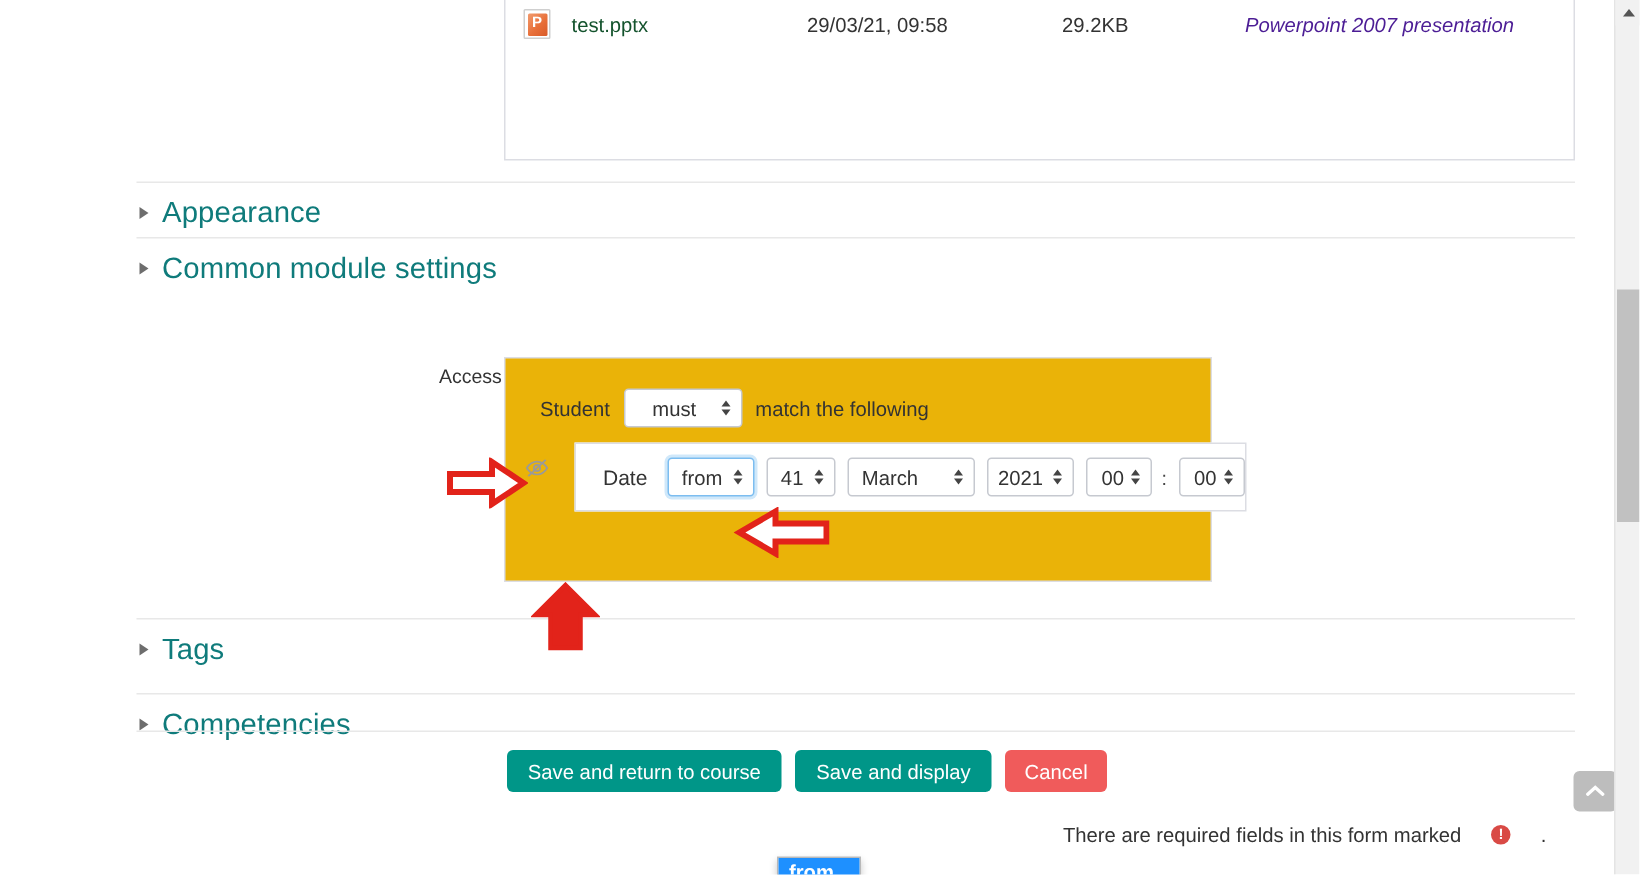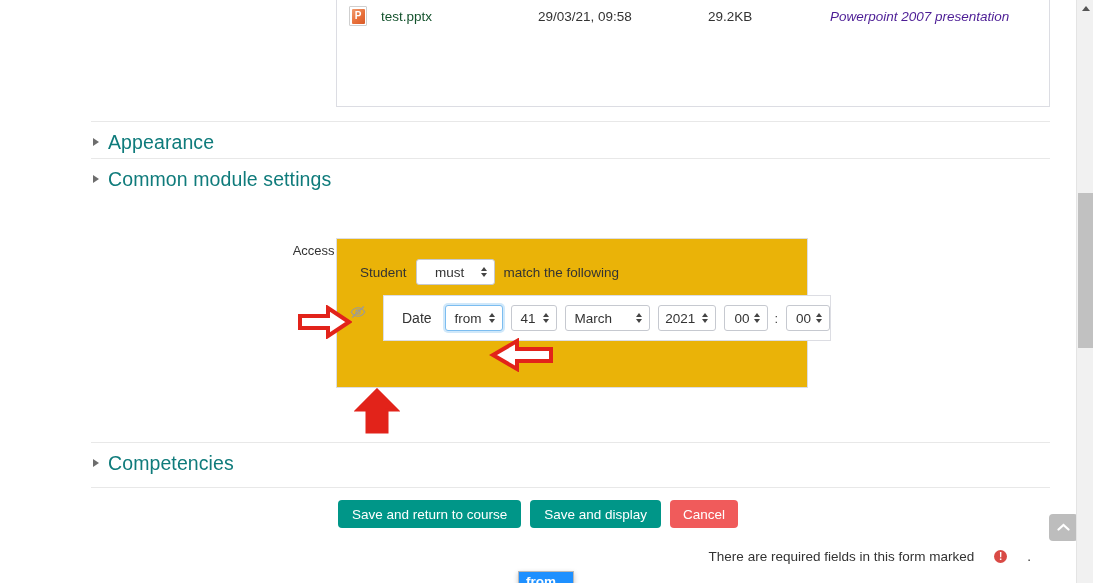--- a/index.html
+++ b/index.html
@@ -355,22 +355,28 @@
         </div>
 
       </div>
 
       <div class="dropdown">
         <div class="dd-item selected">from</div>
 
       </div>
     </div>
 
-
-    <div class="section" style="top:442px;">
+    <div class="section" style="top:412px;">
+      <div class="section-head">
+        <span class="tri closed"></span>
+        <span class="section-title">Tags</span>
+      </div>
+    </div>
+
+    <div class="section" style="top:462px;">
       <div class="section-head">
         <span class="tri closed"></span>
         <span class="section-title">Competencies</span>
       </div>
     </div>
     <div class="section" style="top:487px;height:0;"></div>
 
     <div class="actions">
       <button class="btn btn-primary">Save and return to course</button>
       <button class="btn btn-primary">Save and display</button>

